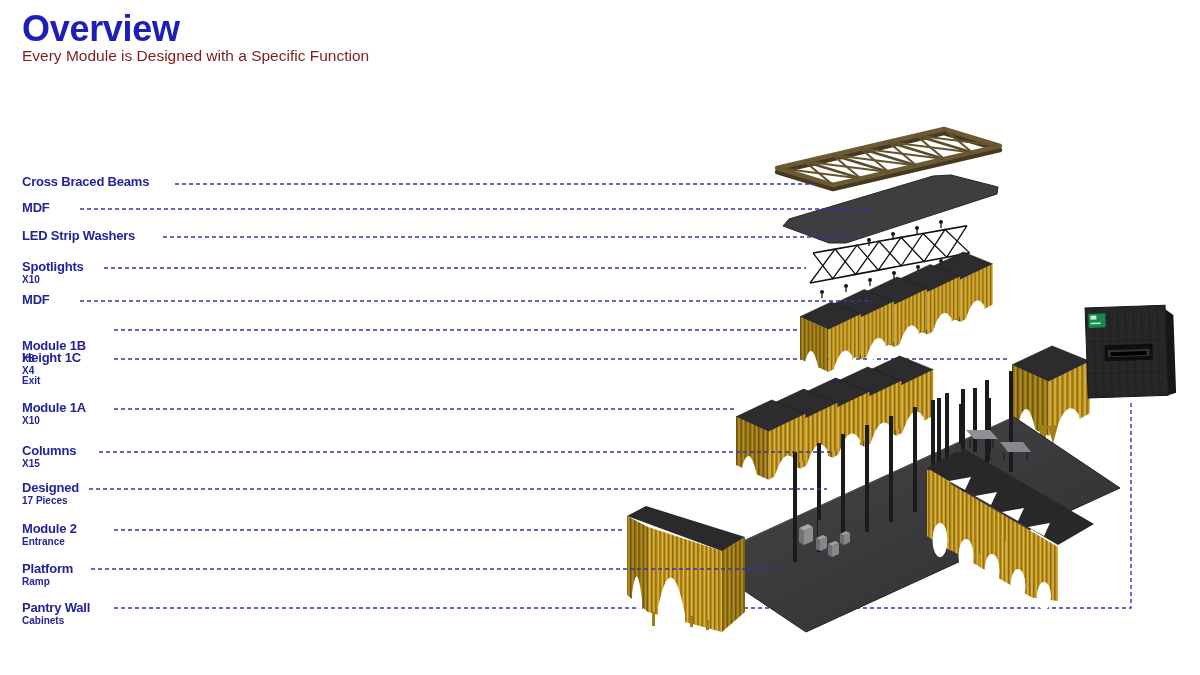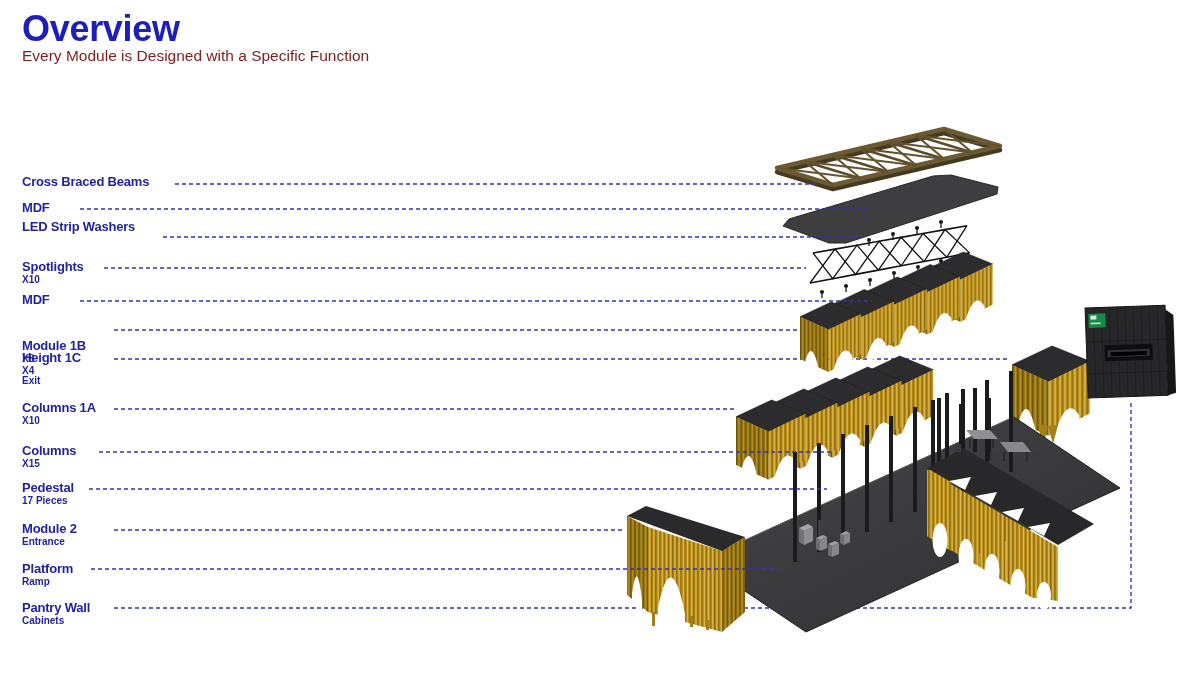--- a/index.html
+++ b/index.html
@@ -258,49 +258,49 @@
   <div class="txt subtitle">Every Module is Designed with a Specific Function</div>
 
 
 
   <div class="lbl" style="top:174px">
     <div class="t">Cross Braced Beams</div>
   </div>
   <div class="lbl" style="top:200px">
     <div class="t">MDF</div>
   </div>
-  <div class="lbl" style="top:219px">
+  <div class="lbl" style="top:228px">
     <div class="t">LED Strip Washers</div>
   </div>
   <div class="lbl" style="top:259px">
     <div class="t">Spotlights</div>
     <div class="s">X10</div>
   </div>
   <div class="lbl" style="top:292px">
     <div class="t">MDF</div>
   </div>
   <div class="lbl" style="top:338px">
     <div class="t">Module 1B</div>
     <div class="s">X8</div>
   </div>
   <div class="lbl" style="top:350px">
     <div class="t">Height 1C</div>
     <div class="s">X4</div>
     <div class="s">Exit</div>
   </div>
   <div class="lbl" style="top:400px">
-    <div class="t">Columns 1A</div>
+    <div class="t">Module 1A</div>
     <div class="s">X10</div>
   </div>
   <div class="lbl" style="top:443px">
     <div class="t">Columns</div>
     <div class="s">X15</div>
   </div>
   <div class="lbl" style="top:480px">
-    <div class="t">Pedestal</div>
+    <div class="t">Designed</div>
     <div class="s">17 Pieces</div>
   </div>
   <div class="lbl" style="top:521px">
     <div class="t">Module 2</div>
     <div class="s">Entrance</div>
   </div>
   <div class="lbl" style="top:561px">
     <div class="t">Platform</div>
     <div class="s">Ramp</div>
   </div>

